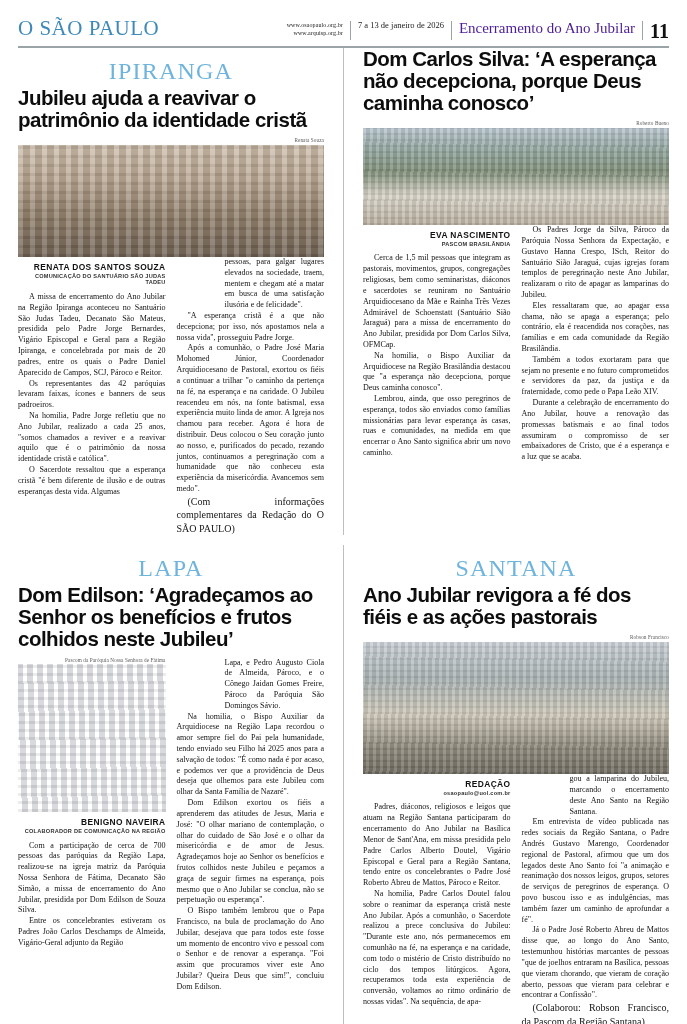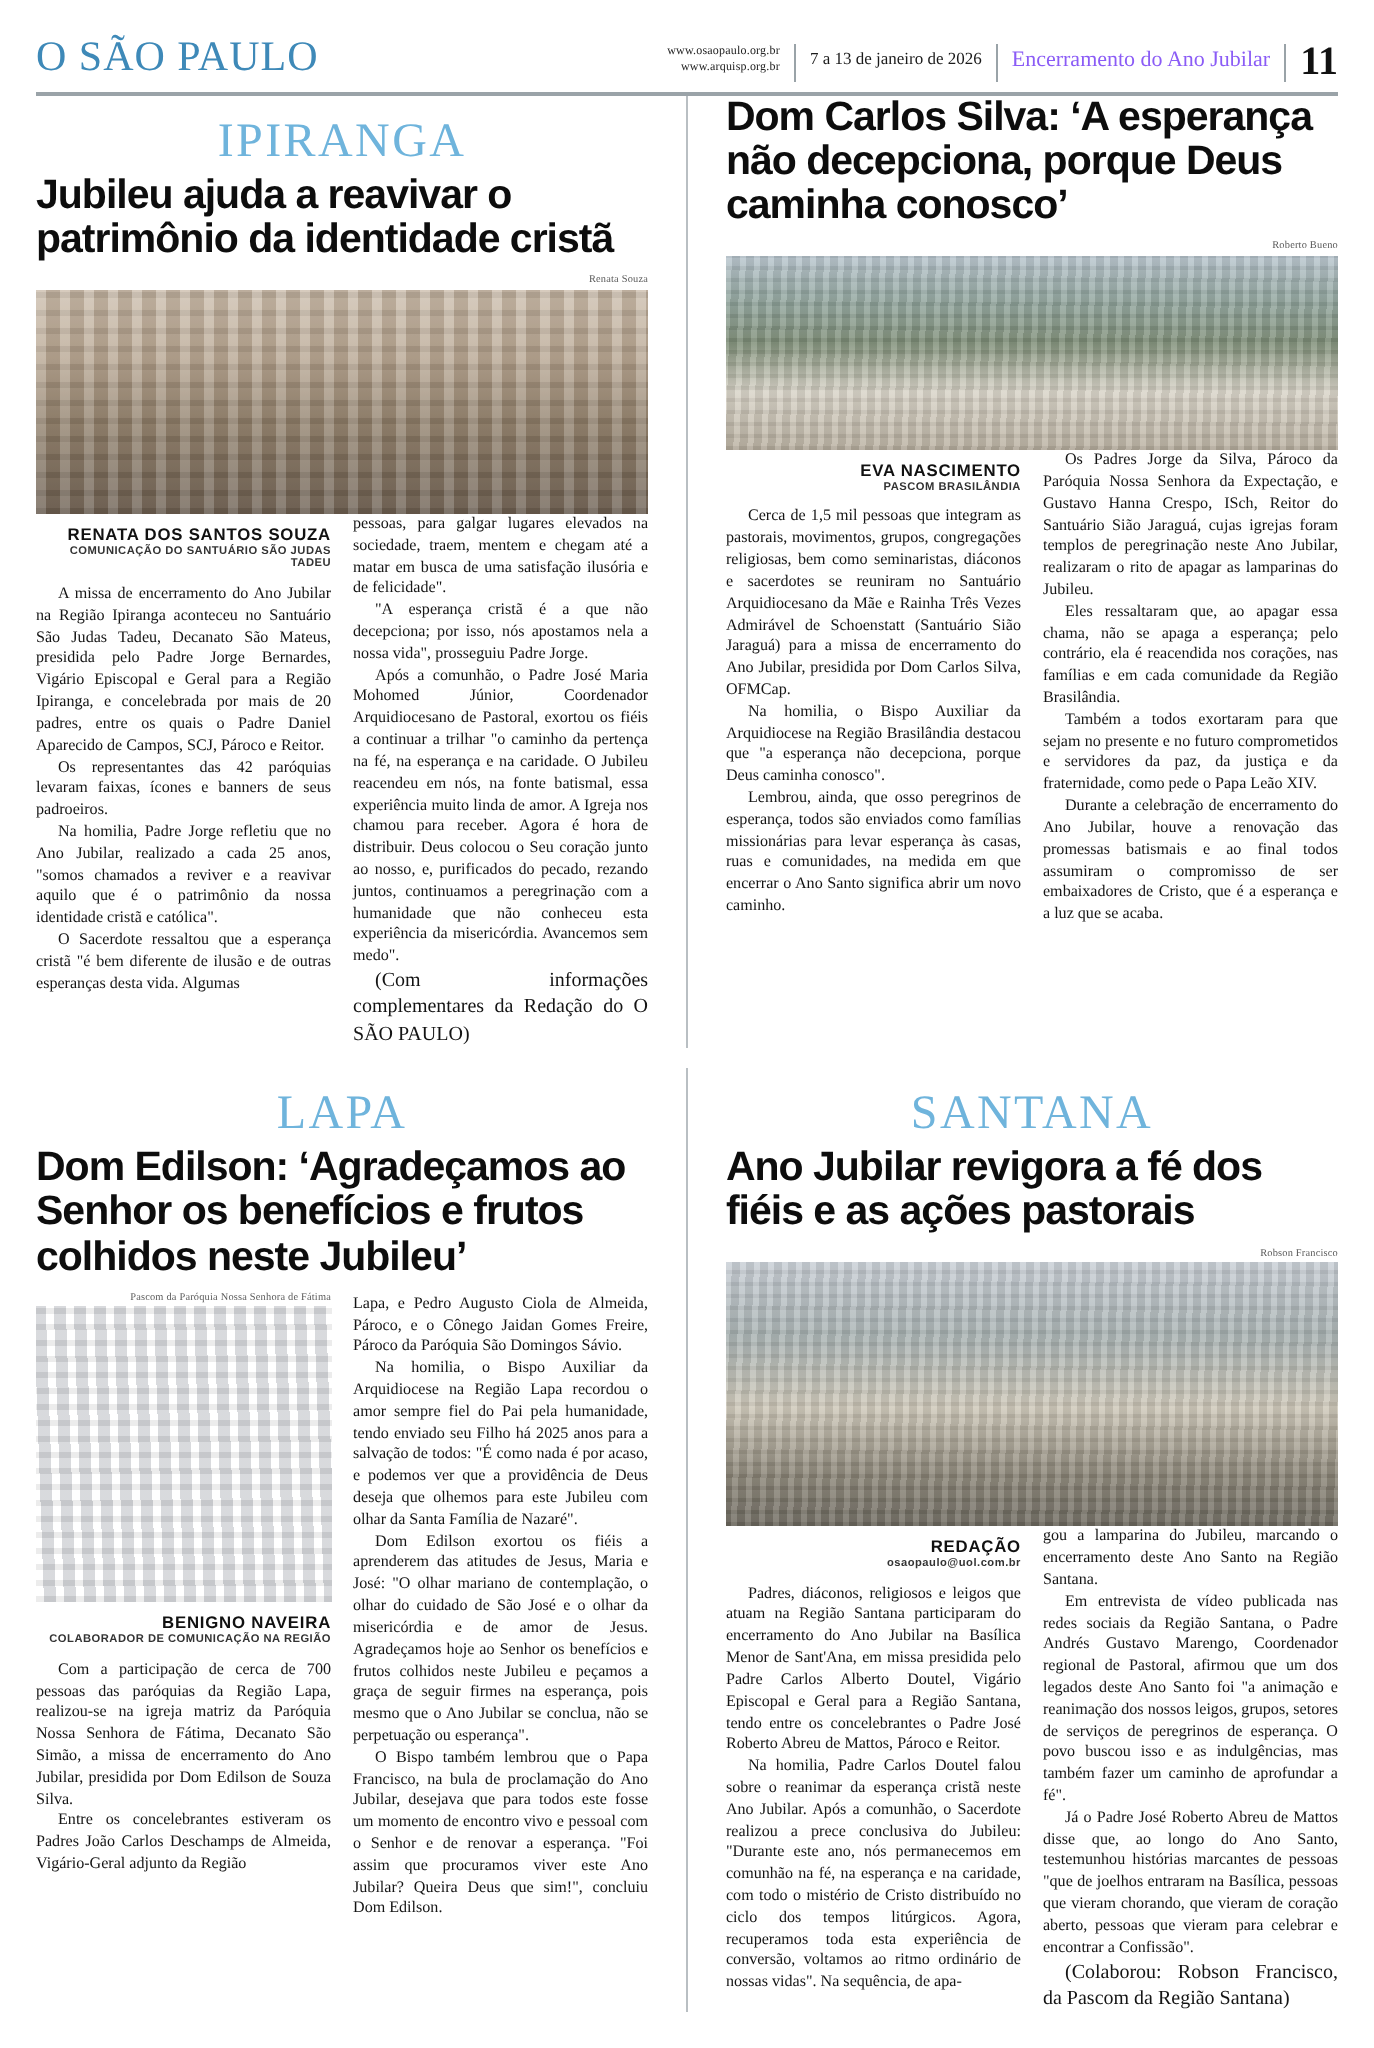--- a/index.html
+++ b/index.html
@@ -37,21 +37,21 @@
     letter-spacing: 0.5px;
     color: #3e89b8;
     font-weight: 400;
     white-space: nowrap;
     line-height: 1;
     padding-bottom: 2px;
   }
   .masthead-right {
     margin-left: auto;
     display: flex;
-    align-items: center;
+    align-items: flex-start;
     gap: 7px;
     line-height: 1;
   }
   .urls {
     font-size: 6px;
     text-align: right;
     color: #222;
     line-height: 1.35;
     letter-spacing: 0.1px;
     padding-bottom: 2px;
@@ -62,22 +62,22 @@
     height: 19px;
     display: inline-block;
   }
   .issue-date {
     font-size: 8.5px;
     color: #1a1a1a;
     padding-bottom: 3px;
     white-space: nowrap;
   }
   .section-title {
-    font-size: 11px;
-    color: #8b5cf6;
+    font-size: 15px;
+    color: #4c1d95;
     padding-bottom: 1px;
     white-space: nowrap;
   }
   .page-number {
     font-size: 20px;
     font-weight: bold;
     color: #111;
     line-height: 1;
     padding-bottom: 0px;
   }
@@ -202,21 +202,21 @@
     margin: 0 0 0 0;
     font-family: "Liberation Serif", serif;
     font-size: 8.05px;
     line-height: 1.345;
     text-align: justify;
     text-indent: 11px;
     color: #141414;
     hyphens: auto;
     -webkit-hyphens: auto;
   }
-  .col p.noindent { text-indent: 0; }
+  .col p.noindent { text-indent: 0; margin-left: 48px; }
   .col p.credit-note {
     font-size: 10px;
     text-indent: 11px;
   }
 
   .bottom-half { margin-top: 10px; }
 </style>
 </head>
 <body>
 

